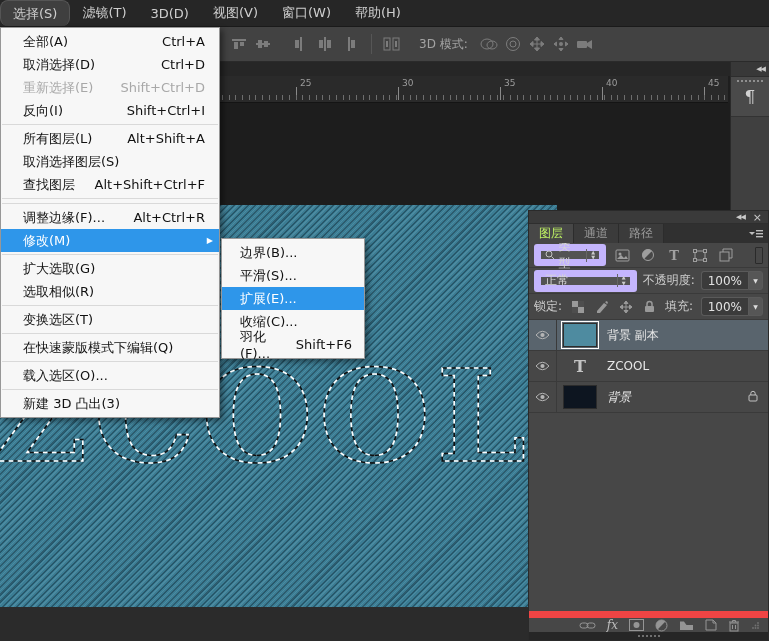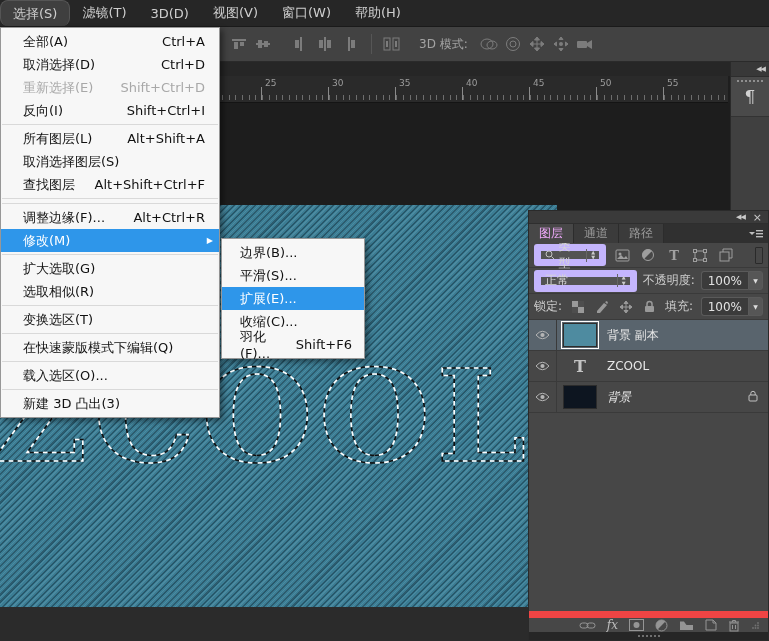--- a/index.html
+++ b/index.html
@@ -23,21 +23,21 @@
   .ob-label{color:#a3a3a3;font-size:12px;margin:0 10px 0 14px;white-space:nowrap;}
   .obicon svg{display:block;}
 
   
   .tabstrip{position:absolute;left:0;top:62px;width:730px;height:14px;background:#262626;z-index:4;}
   .ruler{position:absolute;left:220px;top:76px;width:508px;height:27px;background:#2a2a2a;
     border-bottom:1px solid #141414;z-index:4;}
   .ruler::after{content:'';position:absolute;left:2px;right:2px;bottom:2px;height:5px;
     background:repeating-linear-gradient(to right,#6e6e6e 0 1px,transparent 1px 6.7px);}
   .ruler-marks{display:flex;padding-left:41px;height:100%;}
-  .rmark{width:67px;flex:none;position:relative;height:100%;}
+  .rmark{width:67px;flex:none;position:relative;height:100%;margin-left:35px;}
   .rmark::before{content:'';position:absolute;left:0;bottom:2px;width:1px;height:13px;background:#8a8a8a;}
   .rnum{position:absolute;left:4px;top:2px;font-size:9px;color:#9c9c9c;}
 
   
   .workspace{position:absolute;left:0;top:103px;width:730px;height:538px;background:#1d1d1d;z-index:1;}
   .canvas{position:absolute;left:0;top:102px;width:557px;height:402px;cursor:crosshair;
     background-color:#3b7d94;
     background-image:
       repeating-linear-gradient(135deg, rgba(10,40,55,.48) 0 1.5px, rgba(0,0,0,0) 1.5px 5px),
       repeating-linear-gradient(135deg, rgba(195,232,246,.13) 2.5px 3.5px, rgba(0,0,0,0) 3.5px 5px);}
@@ -54,21 +54,21 @@
 
   
   .panel{position:absolute;left:528px;top:210px;width:241px;height:431px;background:#474747;
     border:1px solid #2a2a2a;z-index:10;font-size:12px;color:#d6d6d6;display:flex;flex-direction:column;}
   .p-header{height:13px;background:#3a3a3a;border-bottom:1px solid #2e2e2e;display:flex;align-items:center;
     justify-content:flex-end;gap:8px;padding:0 6px;flex:none;}
   .p-header .hicon{color:#c9c9c9;font-size:7px;letter-spacing:-1px;cursor:pointer;line-height:1;}
   .p-header .hclose{font-size:11px;letter-spacing:0;}
   .p-tabs{height:19px;background:#303030;display:flex;align-items:stretch;flex:none;position:relative;}
   .ptab{padding:0 10px;display:flex;align-items:center;color:#9a9a9a;font-size:12px;cursor:pointer;background:#3b3b3b;border-right:1px solid #2c2c2c;}
-  .ptab.active{background:#474747;color:#f0abfc;}
+  .ptab.active{background:#474747;color:#bef264;}
   .pmenu{position:absolute;right:4px;top:4px;cursor:pointer;}
   .p-row{display:flex;align-items:center;border-bottom:1px solid #3a3a3a;flex:none;padding:0 5px;}
   .row-filter{height:25px;gap:6px;}
   .combo{background:#535353;border:7px solid #c4b5fd;border-radius:3px;display:flex;align-items:center;height:19px;padding:4px 4px;cursor:pointer;}
   .combo .ud{display:flex;flex-direction:column;font-size:5px;color:#ccc;line-height:1.1;margin-left:5px;border-left:1px solid #666;padding-left:4px;height:13px;justify-content:center;}
   .searchcombo{width:72px;}
   .searchcombo .lbl{margin-left:4px;}
   .ficon{width:20px;height:18px;display:flex;align-items:center;justify-content:center;cursor:pointer;opacity:.9;}
   .tglyph-sm{font-family:"DejaVu Serif",serif;font-weight:bold;color:#aaa;font-size:13px;}
   .toggle{margin-left:auto;width:8px;height:17px;border-radius:1px;overflow:hidden;border:1px solid #2a2a2a;cursor:pointer;}

